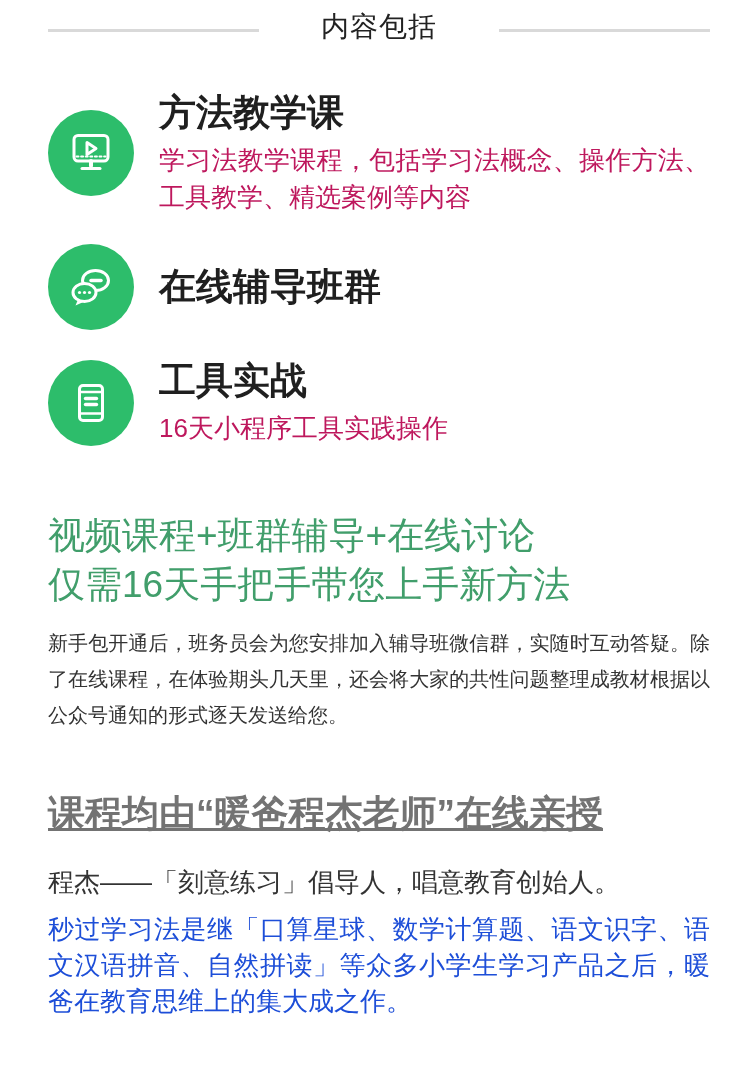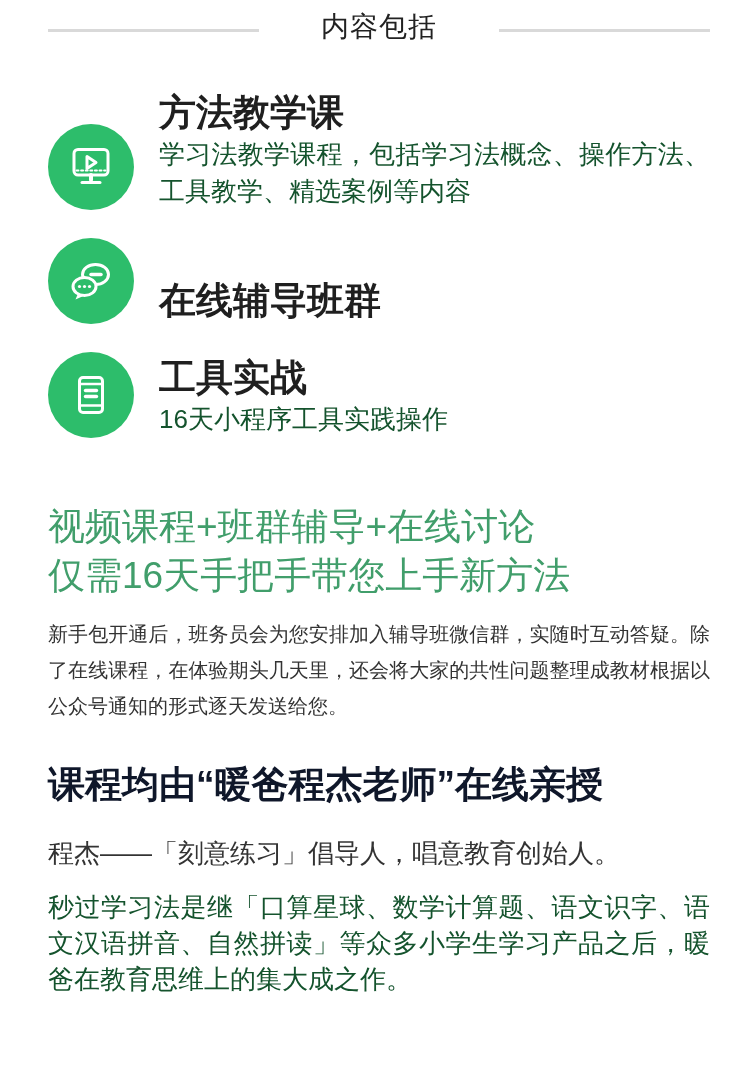--- a/index.html
+++ b/index.html
@@ -34,21 +34,21 @@
     font-size: 28px;
     color: #222222;
     padding: 0 30px;
     white-space: nowrap;
     letter-spacing: 1px;
   }
   
   .features { margin-top: 42px; }
   .feature {
     display: flex;
-    align-items: flex-end;
+    align-items: center;
     margin-bottom: 28px;
   }
   .feature-icon {
     flex: none;
     width: 86px;
     height: 86px;
     border-radius: 50%;
     background: #2dbd6b;
     display: flex;
     align-items: center;
@@ -58,57 +58,59 @@
   .feature-icon svg { display: block; }
   .feature-body { padding-top: 0px; }
   .feature-title {
     font-size: 37px;
     font-weight: bold;
     color: #1f1f1f;
     line-height: 46px;
   }
   .feature-desc {
     font-size: 26px;
-    color: #14532d;
+    color: #be185d;
     line-height: 37px;
+    margin-top: 6px;
     max-width: 576px;
     text-align: justify;
   }
   
   .promo-heading {
     margin-top: 36px;
     font-size: 37px;
     font-weight: normal;
     color: #419e6b;
     line-height: 49px;
   }
   .body-par {
     margin-top: 16px;
     font-size: 20px;
     color: #333333;
     line-height: 36px;
     text-align: justify;
   }
   .teacher-heading {
-    margin-top: 36px;
+    margin-top: 56px;
     font-size: 37px;
     font-weight: bold;
-    color: #0f172a;
+    color: #737373;
     line-height: 49px;
+    text-decoration: underline;
   }
   .teacher-intro {
     margin-top: 26px;
     font-size: 26px;
     color: #333333;
     line-height: 37px;
   }
   .teacher-par {
-    margin-top: 17px;
+    margin-top: 10px;
     font-size: 26px;
-    color: #14532d;
+    color: #1d4ed8;
     line-height: 36px;
     text-align: justify;
   }
 </style>
 </head>
 <body>
 
 <div class="page">
 
   <div class="header">

